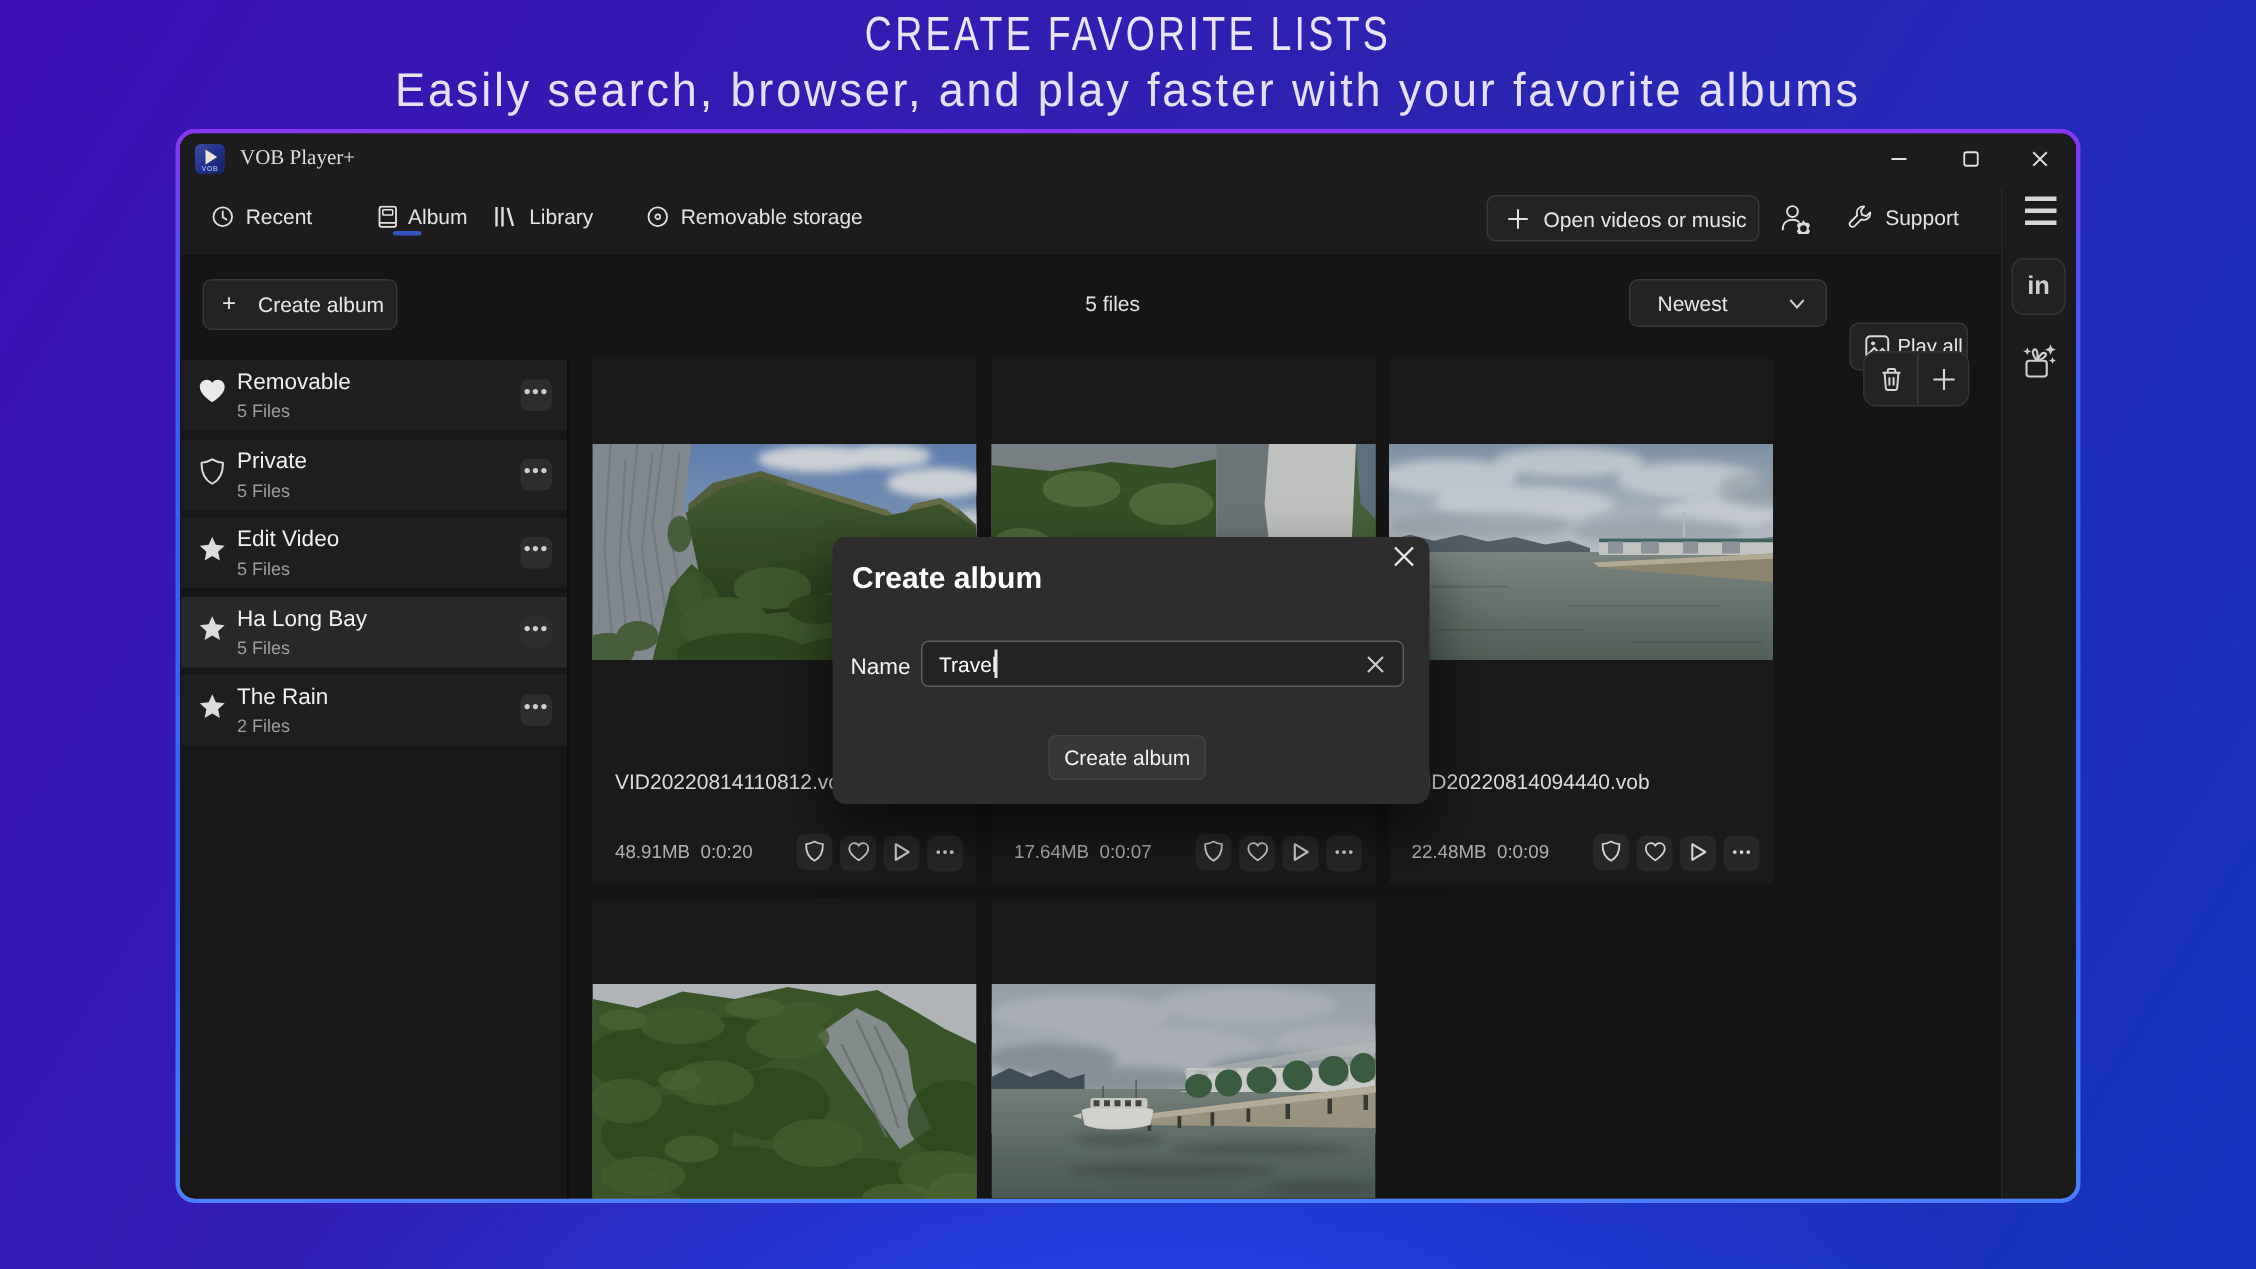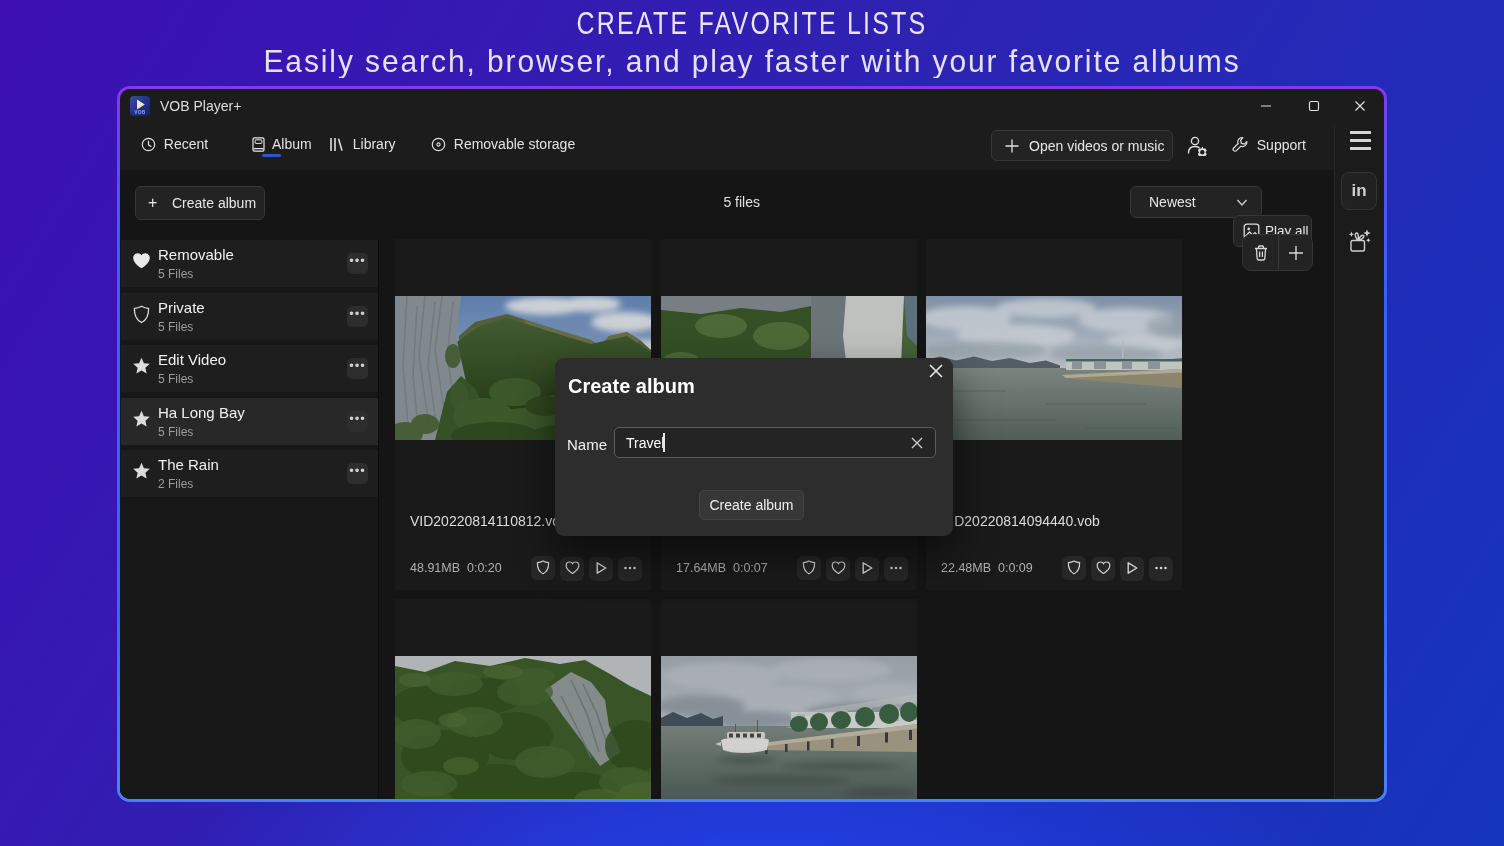--- a/index.html
+++ b/index.html
@@ -26,21 +26,21 @@
   .win-in {
     position:relative; width:1264px; height:710px; background:#161616;
     border-radius:10px; overflow:hidden; font-size:14px; color:#e4e4e4;
   }
   .titlebar { left:0; top:0; width:100%; height:36px; background:#1c1c1c; }
   .navstrip { left:0; top:36px; width:100%; height:45px; background:#1c1c1c; }
   .rightbar { right:0; top:36px; width:50px; bottom:0; background:#1b1b1b; border-left:1px solid #262626; }
   .content  { left:0; top:81px; width:1214px; height:629px; background:#151515; }
   
   .logo { left:10px; top:7px; width:20px; height:20px; }
-  .apptitle { left:40px; top:9px; font-size:14px; color:#dedede; }
+  .apptitle { left:40px; top:9px; font-size:14px; color:#dedede;font-family:Liberation Serif, serif; }
   
   .nav { top:47px; height:22px; color:#e3e3e3; font-size:14px; }
   .nav svg { vertical-align:-3px; }
   .tab-underline { left:142px; top:65px; width:19px; height:3px; background:#3353c4; border-radius:2px; }
   
   .btn { background:#232323; border:1px solid #373737; border-radius:6px; color:#e6e6e6; font-size:14px; }
   
   .slist { left:0px; top:150px; width:259px; bottom:0; background:#171717; border-right:1px solid #0d0d0d;}
   .srow { left:1px; width:257px; height:47px; background:#1e1e1e; }
   .srow .nm { position:absolute; left:37px; top:6px; font-size:15px; color:#f0f0f0; }
@@ -157,21 +157,21 @@
         <path d="M21 1.5 l1.05 2.55 2.55 1.05 -2.55 1.05 -1.05 2.55 -1.05 -2.55 -2.55 -1.05 2.55 -1.05 z"></path>
         <path d="M22.3 10 l0.7 1.6 1.6 0.7 -1.6 0.7 -0.7 1.6 -0.7 -1.6 -1.6 -0.7 1.6 -0.7 z"></path>
       </g>
     </svg>
 
     <div class="abs btn" style="left:15px; top:97px; width:130px; height:34px;">
         <span style="position:absolute;left:12px;top:7px;font-size:16px;">+</span>
         <span style="position:absolute;left:36px;top:8px;">Create album</span>
       </div>
     <div class="abs" style="left:560px; top:105px; width:80px; text-align:right; font-size:14px; color:#e0e0e0;">5 files</div>
-    <div class="abs btn" style="left:966px; top:97px; width:132px; height:32px;margin-left:44px;">
+    <div class="abs btn" style="left:966px; top:97px; width:132px; height:32px;">
         <span style="position:absolute;left:18px;top:7px;">Newest</span>
       <svg style="position:absolute;right:13px;top:11px;" width="12" height="9" viewBox="0 0 12 9">
           <path d="M1.5 2 L6 7 L10.5 2" stroke="#cfcfcf" stroke-width="1.3" fill="none"></path>
         </svg>
     </div>
     <div class="abs btn" style="left:1113px; top:97px; width:79px; height:32px;margin-top:29px;">
       <svg style="position:absolute;left:9px;top:7px;" width="17" height="17" viewBox="0 0 17 17">
           <rect x="1.2" y="1.2" width="14.6" height="14.6" rx="2.6" stroke="#dadada" stroke-width="1.3" fill="none"></rect>
           <circle cx="5.7" cy="5.9" r="1.3" fill="#dadada"></circle>
           <path d="M2 13.6 L6.5 9 L9.5 12 L12 9.6 L15 12.8" stroke="#dadada" stroke-width="1.3" fill="none"></path>

